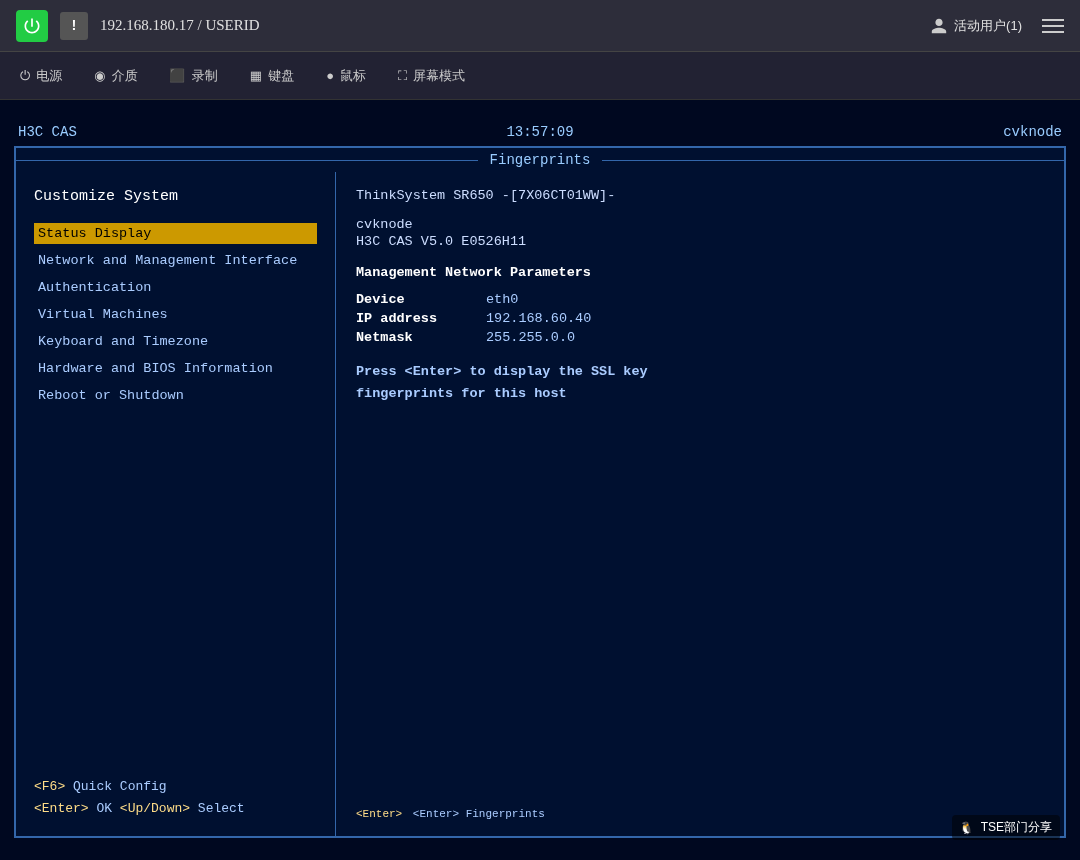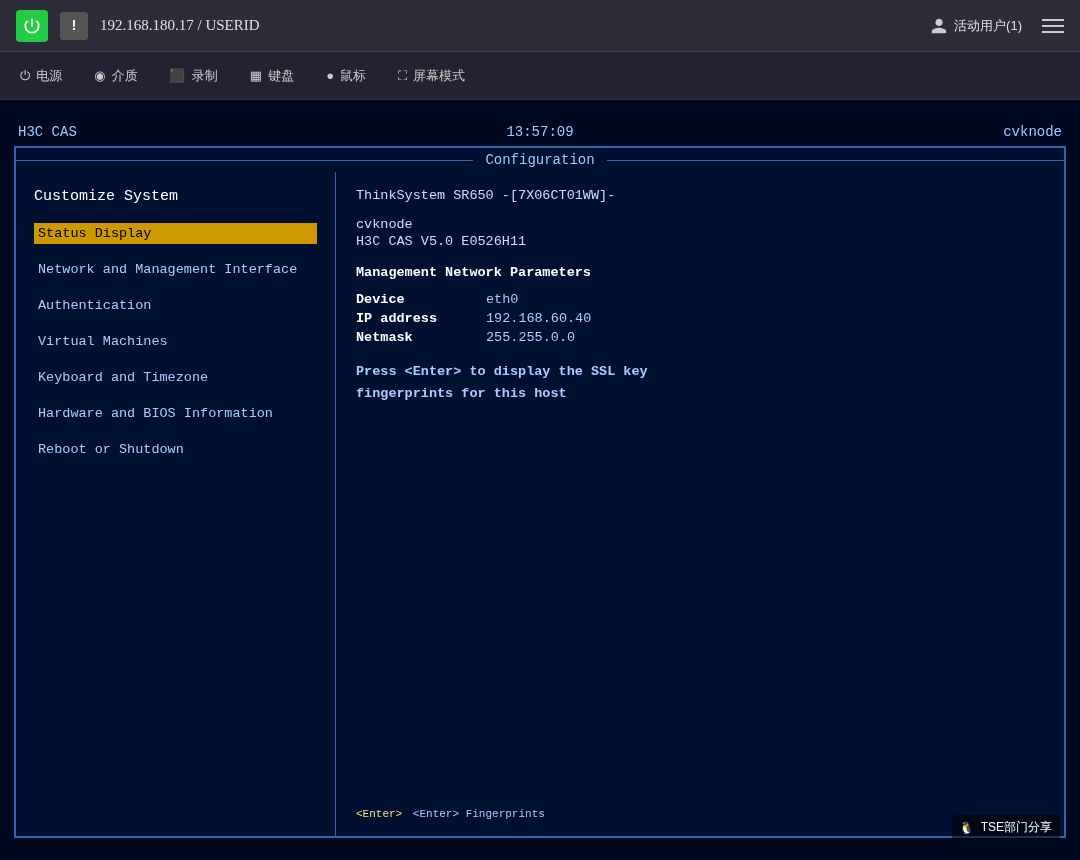--- a/index.html
+++ b/index.html
@@ -154,21 +154,21 @@
     .customize-title {
       color: #ffffff;
       font-size: 15px;
       margin-bottom: 18px;
       font-weight: normal;
     }
 
     .menu-list {
       display: flex;
       flex-direction: column;
-      gap: 15px;
+      gap: 6px;
       flex: 1;
     }
 
     .menu-item {
       color: #aaccff;
       font-size: 13.5px;
       padding: 3px 4px;
       cursor: pointer;
     }
     .menu-item.selected {
@@ -315,39 +315,47 @@
 
   <div class="console-top-bar">
     <span>H3C CAS</span>
     <span>13:57:09</span>
     <span>cvknode</span>
   </div>
 
   <div class="config-panel">
     <div class="config-title-bar">
       <div class="line"></div>
-      <span class="config-title-text">Configuration</span>
+      <span class="config-title-text">Fingerprints</span>
       <div class="line"></div>
     </div>
 
     <div class="config-content">
 
       <div class="left-panel">
         <div class="customize-title">Customize System</div>
 
         <div class="menu-list">
           <div class="menu-item selected">Status Display</div>
           <div class="menu-item">Network and Management Interface</div>
           <div class="menu-item">Authentication</div>
           <div class="menu-item">Virtual Machines</div>
           <div class="menu-item">Keyboard and Timezone</div>
           <div class="menu-item">Hardware and BIOS Information</div>
           <div class="menu-item">Reboot or Shutdown</div>
         </div>
 
+        <div class="left-footer">
+          <div class="footer-text">
+            <span class="key">&lt;F6&gt;</span> Quick Config
+          </div>
+          <div class="footer-text">
+            <span class="key">&lt;Enter&gt;</span> OK <span class="key">&lt;Up/Down&gt;</span> Select
+          </div>
+        </div>
       </div>
 
       <div class="right-panel" style="display:flex;flex-direction:column;">
         <div style="flex:1;">
           <div class="model">ThinkSystem SR650 -[7X06CT01WW]-</div>
 
           <div class="hostname">cvknode</div>
           <div class="version">H3C CAS V5.0 E0526H11</div>
 
           <div class="section-title">Management Network Parameters</div>

